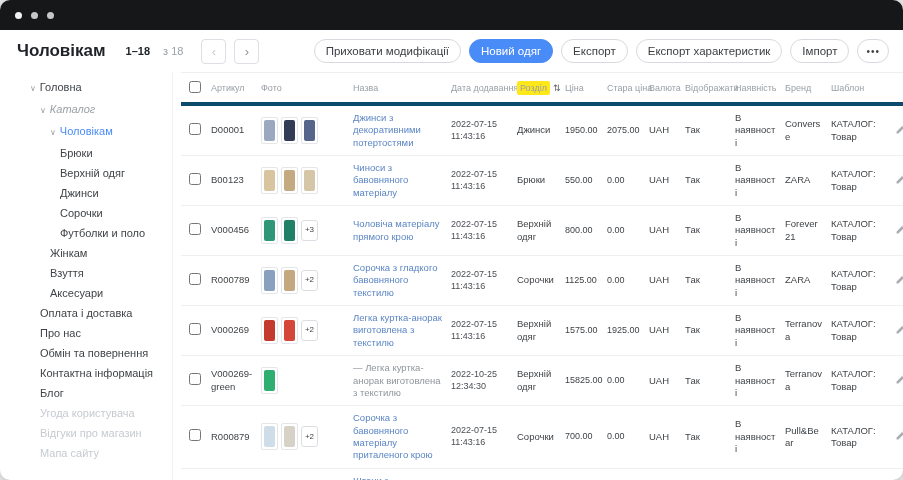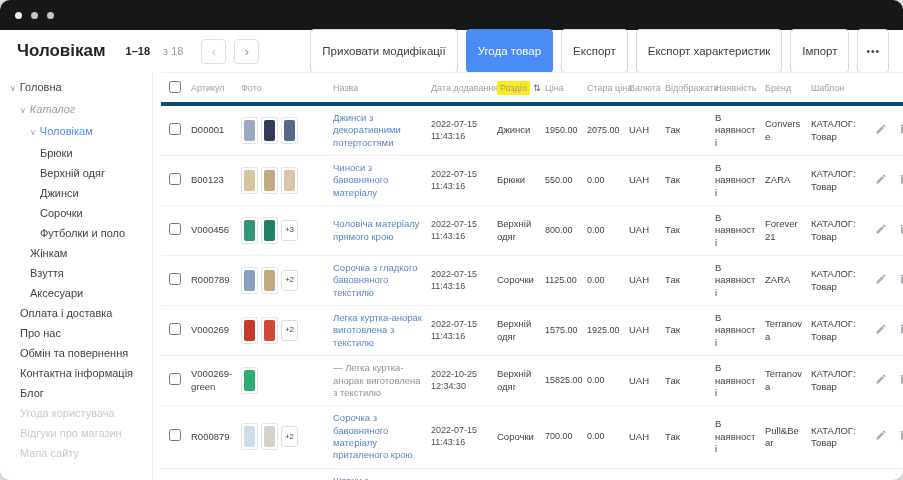--- a/index.html
+++ b/index.html
@@ -16,27 +16,27 @@
 
   
   .app-header { height: 42px; display: flex; align-items: center; padding: 0 14px 0 17px; gap: 8px; flex: 0 0 auto; }
   .page-title { font-size: 17px; font-weight: 700; color: #1f2227; margin-right: 12px; }
   .pg-range { font-size: 11px; font-weight: 700; color: #1f2227; }
   .pg-total { font-size: 11px; color: #9aa0a6; margin-left: 5px; }
   .nav-btn { width: 25px; height: 25px; border: 1px solid #dcdfe3; border-radius: 4px; background: #fff;
              color: #8d939b; font-size: 13px; line-height: 1; cursor: pointer; font-family: inherit; }
   .nav-btn.prev { color: #c9cdd2; margin-left: 10px; }
   .spacer { flex: 1; }
-  .btn { height: 44px; border: 1px solid #d6dade; border-radius: 4px; background: #fff; color: #3c4043;
+  .btn { height: 24px; border: 1px solid #d6dade; border-radius: 12px; background: #fff; color: #3c4043;
          font-size: 11.5px; padding: 0 11px; cursor: pointer; font-family: inherit; white-space: nowrap; }
   .btn.primary { background: #4a8cf7; border-color: #4a8cf7; color: #fff; }
   .btn.more { padding: 0 8px; letter-spacing: 1px; font-size: 10px; }
 
   
-  .content { flex: 1; display: flex; overflow: hidden; }
+  .content { flex: 1; display: flex; overflow: hidden; padding-left: 20px; }
 
   
   .sidebar { width: 152px; flex: 0 0 auto; padding-top: 5px; font-size: 11px; overflow: hidden; }
   .sb-item { line-height: 20px; color: #3f4347; cursor: pointer; white-space: nowrap; }
   .sb-item .chev { color: #9aa0a6; font-size: 8px; margin-right: 4px; }
   .sb-item.dim { color: #9aa0a6; }
   .sb-item.active { color: #4a8cf7; }
   .sb-item.muted { color: #c6cad0; }
 
   
@@ -79,21 +79,21 @@
   </div>
 
   <div class="app-header">
     <span class="page-title">Чоловікам</span>
     <span class="pg-range">1–18</span>
     <span class="pg-total">з 18</span>
     <button class="nav-btn prev">‹</button>
     <button class="nav-btn">›</button>
     <span class="spacer"></span>
     <button class="btn">Приховати модифікації</button>
-    <button class="btn primary">Угода товар</button>
+    <button class="btn primary">Новий одяг</button>
     <button class="btn">Експорт</button>
     <button class="btn">Експорт характеристик</button>
     <button class="btn">Імпорт</button>
     <button class="btn more">•••</button>
   </div>
 
   <div class="content">
     <nav class="sidebar">
         <div class="sb-item normal" style="padding-left: 10px;"><span class="chev">∨</span><span>Головна</span></div>
         <div class="sb-item dim" style="padding-left: 20px; font-style: italic;"><span class="chev">∨</span><span>Каталог</span></div>

